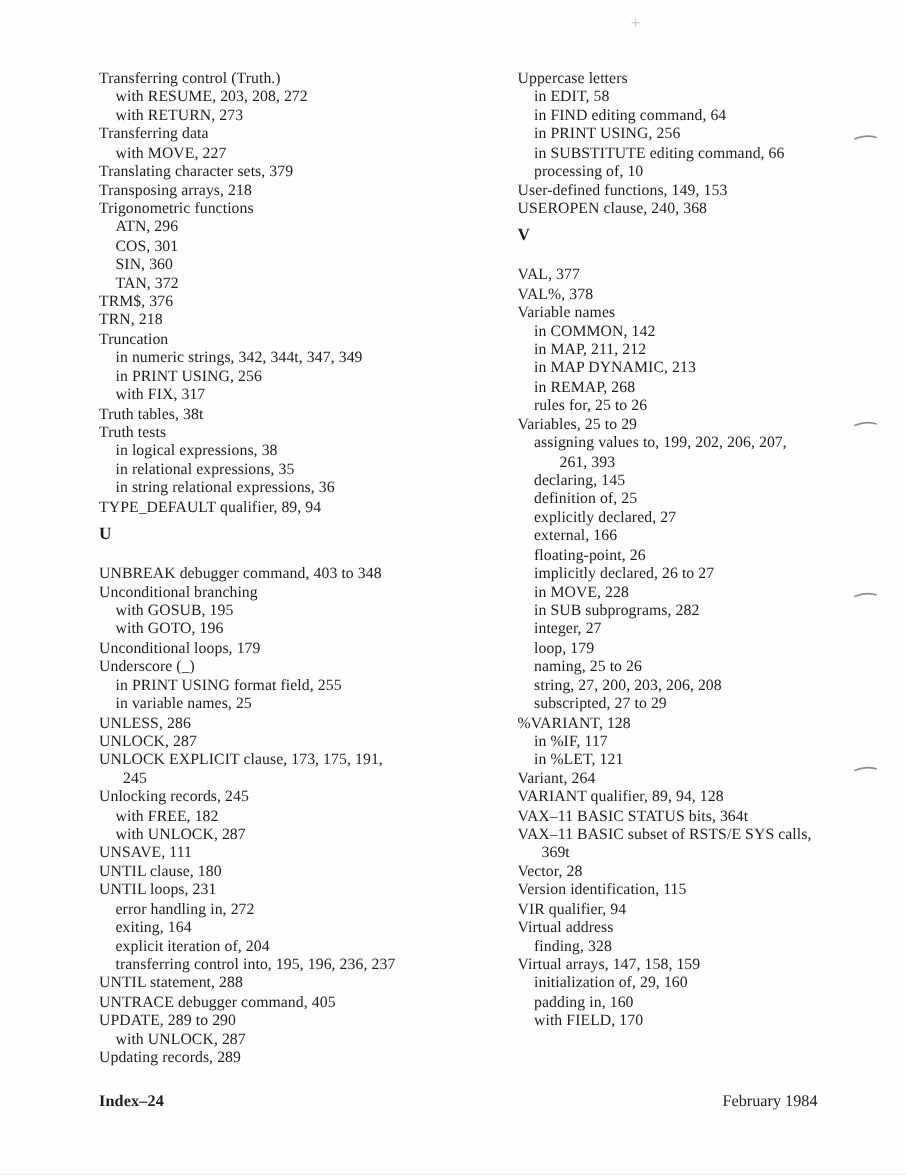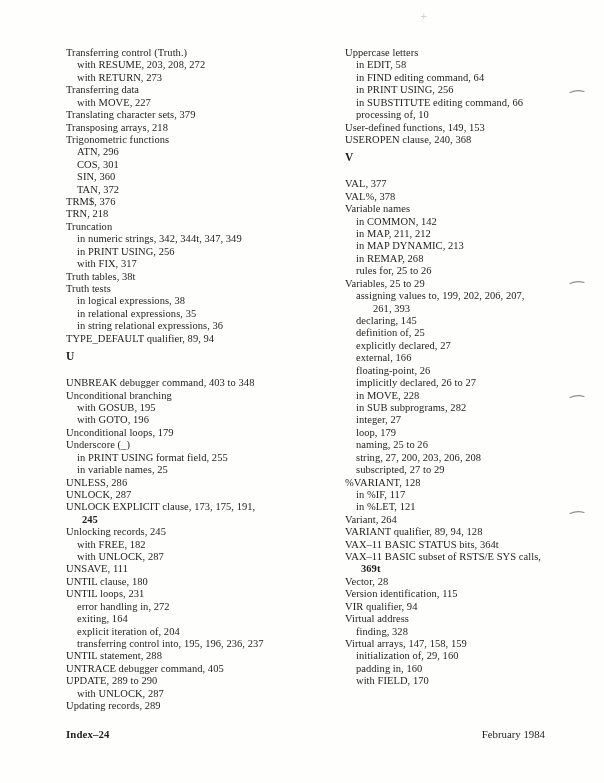--- a/index.html
+++ b/index.html
@@ -17,21 +17,21 @@
   #col-left{left:66px;}
   #col-right{left:345px;}
   .entry{
     font-size:10.5px;
     line-height:12.42px;
     white-space:nowrap;
     letter-spacing:.05px;
   }
   .ind0{padding-left:0;}
   .ind1{padding-left:11px;}
-  .ind2{padding-left:16px;font-weight:bold;}
+  .ind2{padding-left:16px;}
   .ind3{padding-left:28px;}
   .sec-header{
     font-size:11.5px;
     font-weight:bold;
     line-height:13px;
     margin-top:5px;
     margin-bottom:14px;
     letter-spacing:.2px;
   }
   .footer{

